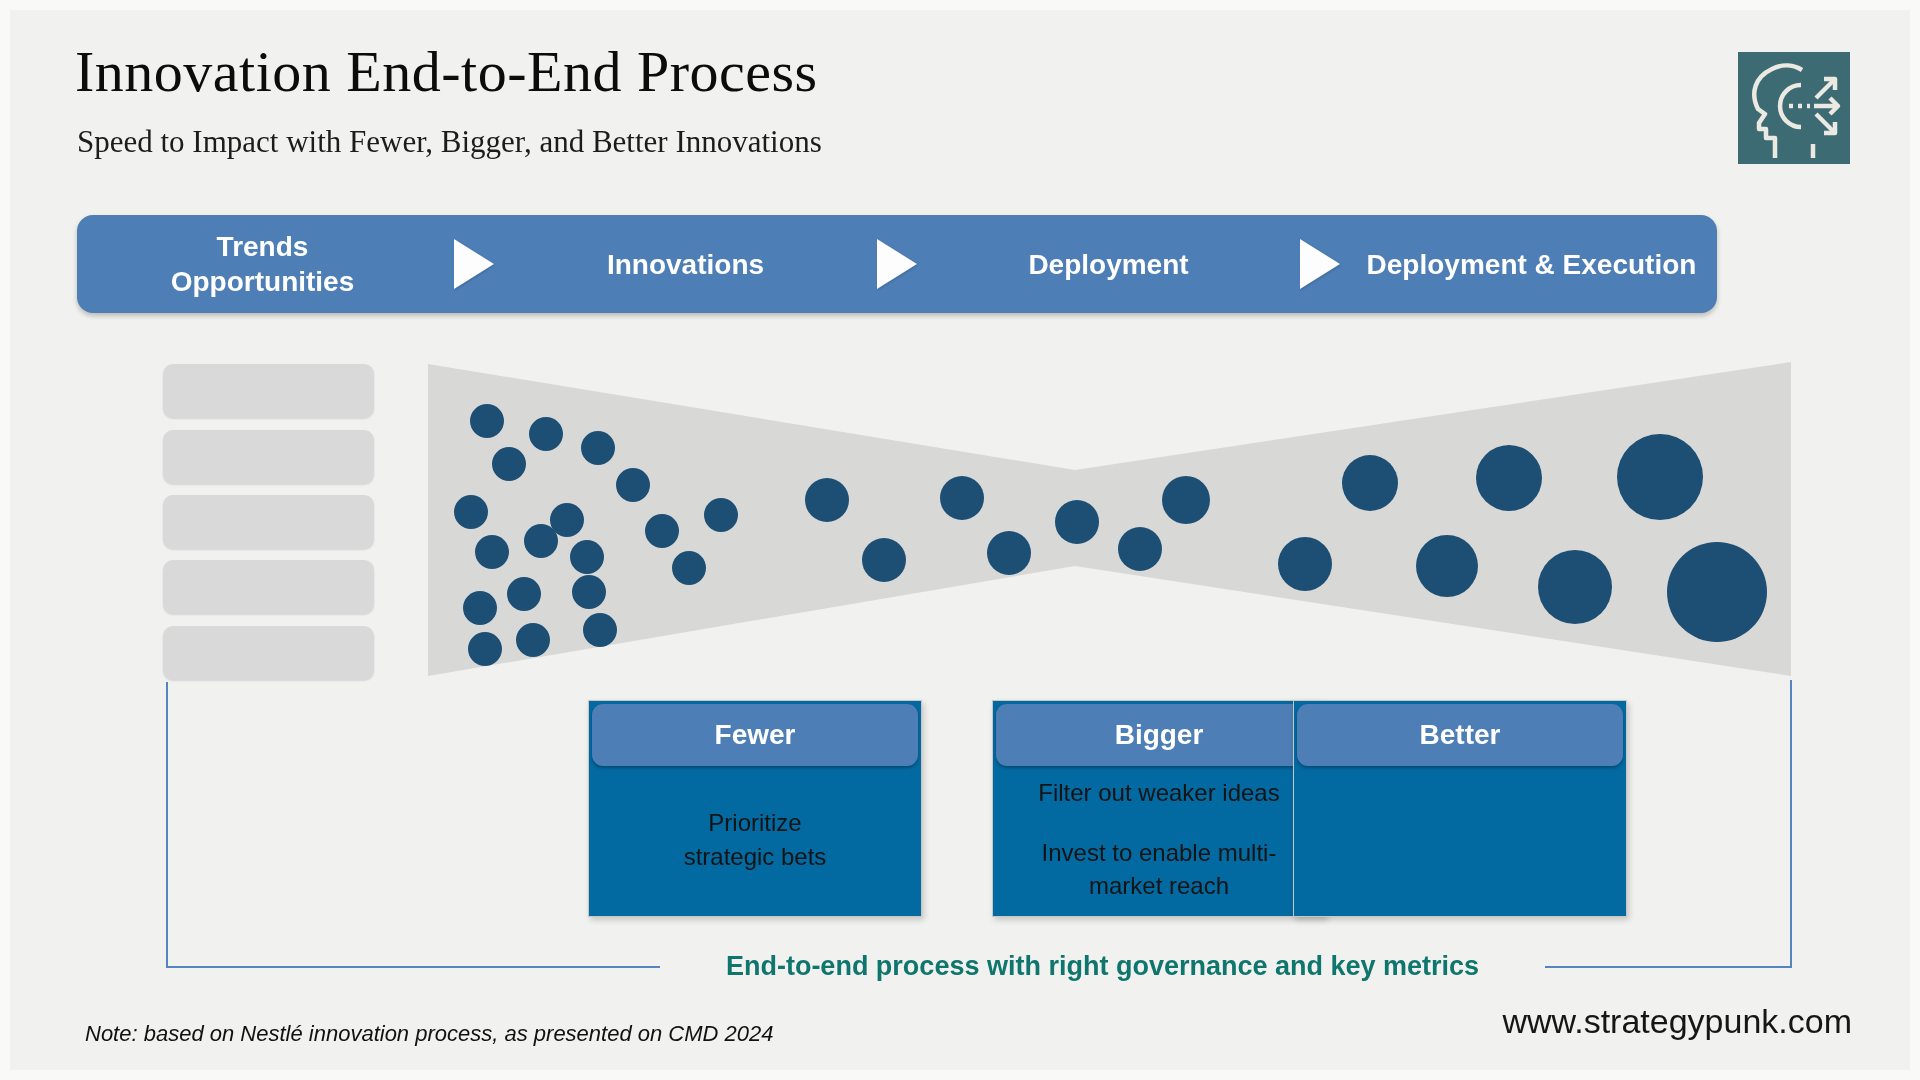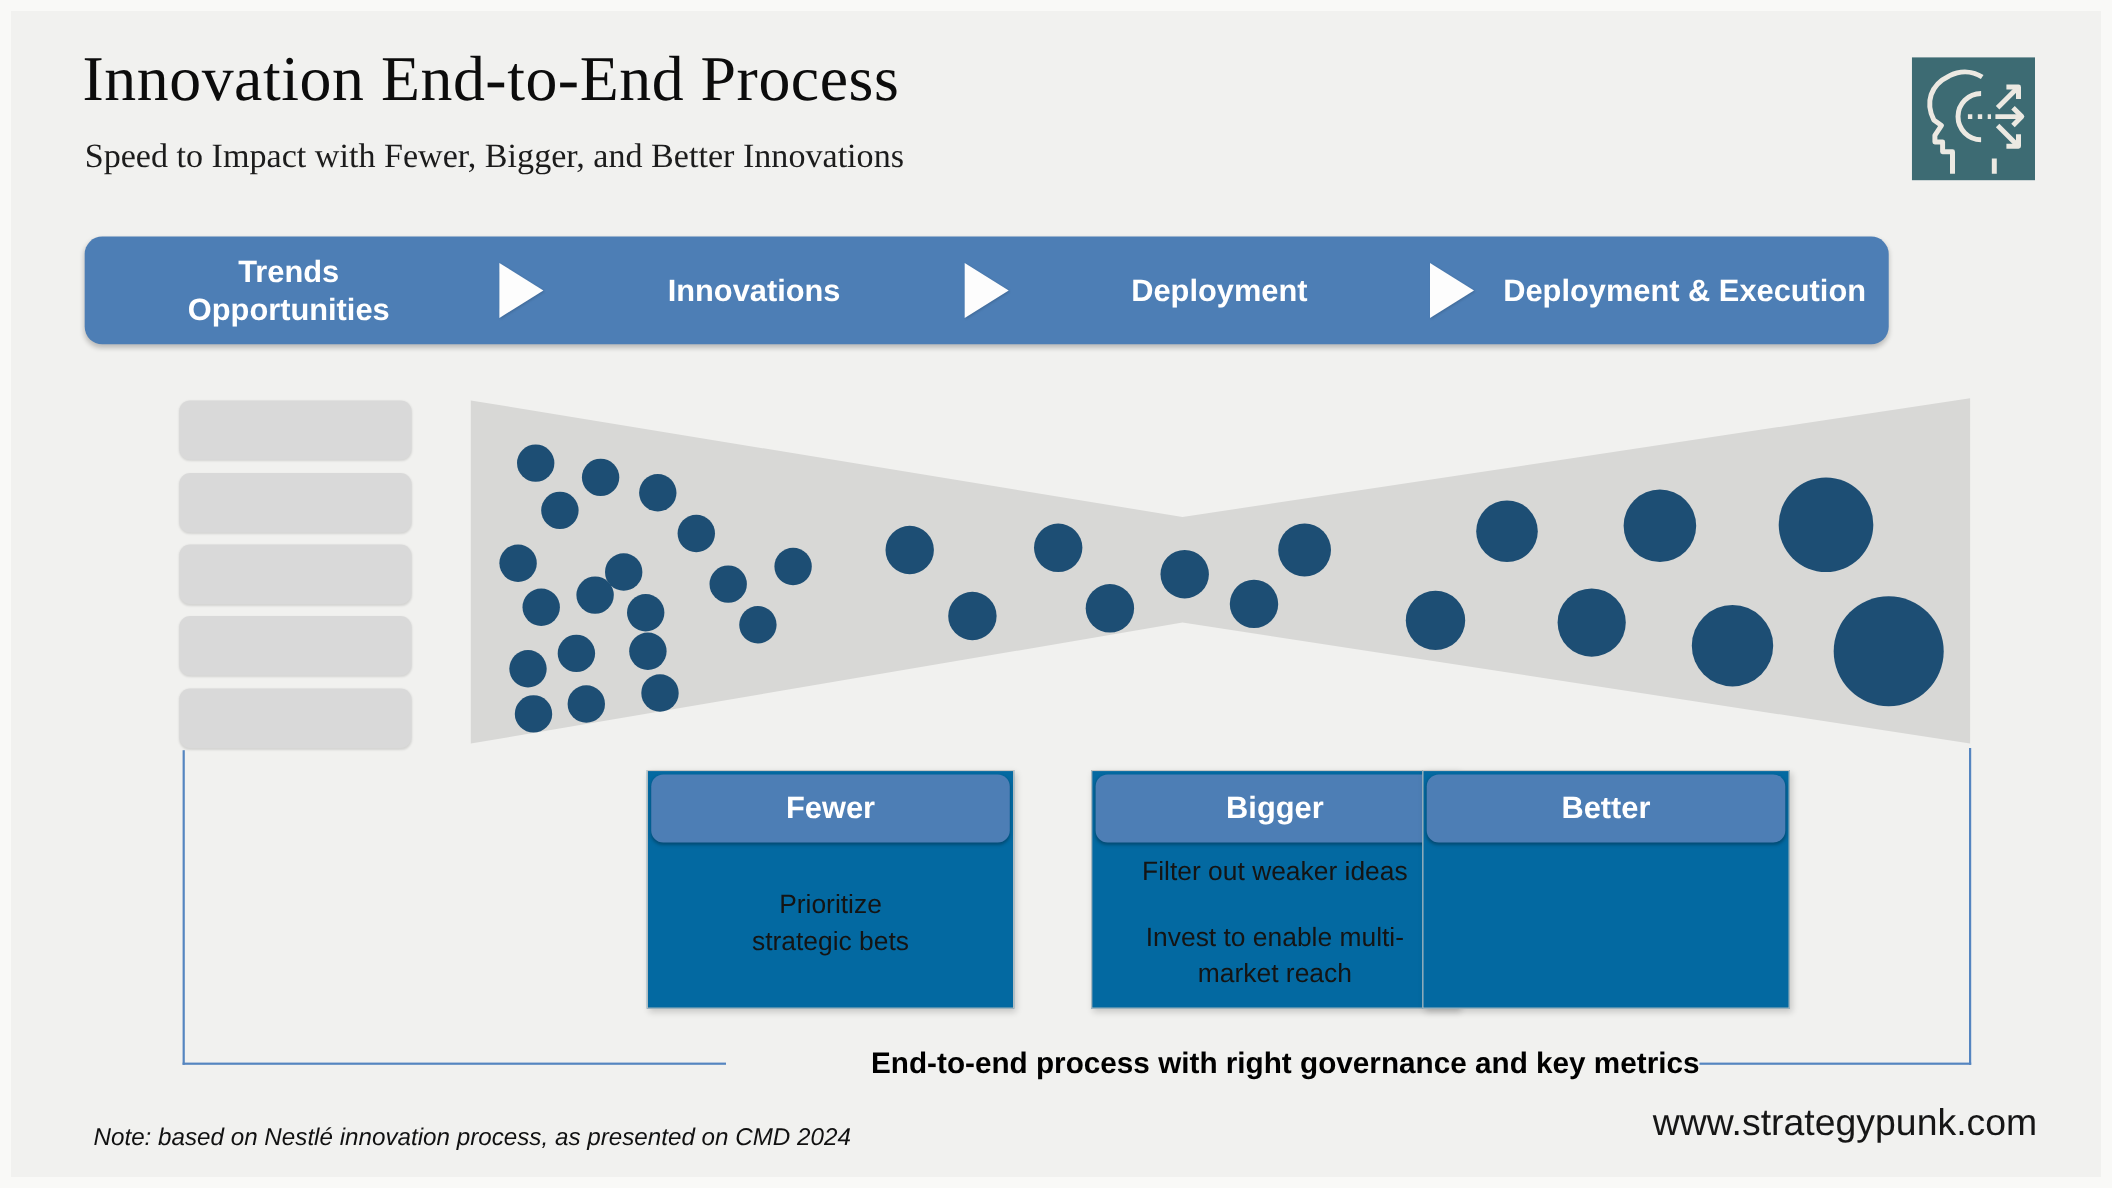--- a/index.html
+++ b/index.html
@@ -67,21 +67,21 @@
     gap:26px;
   }
   .card-body p{
     margin:0;font-size:24px;color:#141414;line-height:1.4;
     text-align:center;white-space:pre-line;
   }
   
   .bracket{position:absolute;background:#5585c0;}
   .governance{
     position:absolute;left:660px;top:951px;width:885px;
-    text-align:right;font-weight:bold;font-size:27px;color:#000000;
+    text-align:center;font-weight:bold;font-size:27px;color:#0f766e;
   }
   
   .note{
     position:absolute;left:85px;top:1021px;
     font-style:italic;font-size:22px;color:#111;
   }
   .website{
     position:absolute;right:68px;top:1002px;
     font-family:Liberation Sans, sans-serif;font-size:34px;color:#161616;
   }

